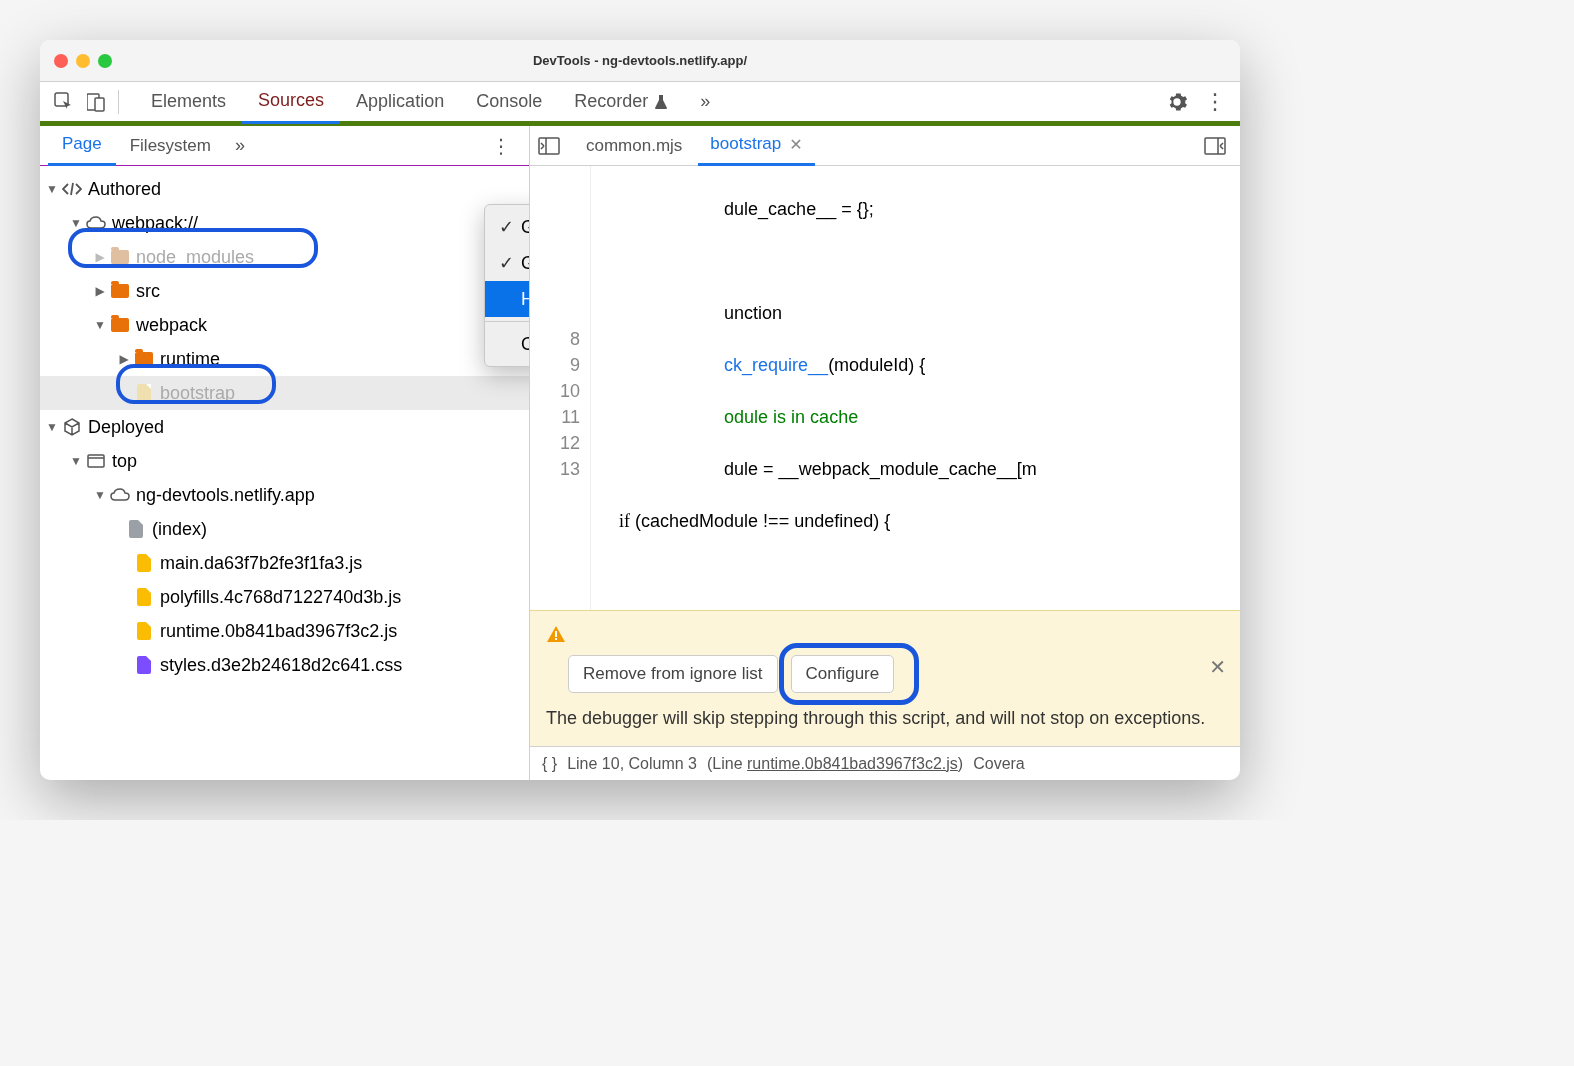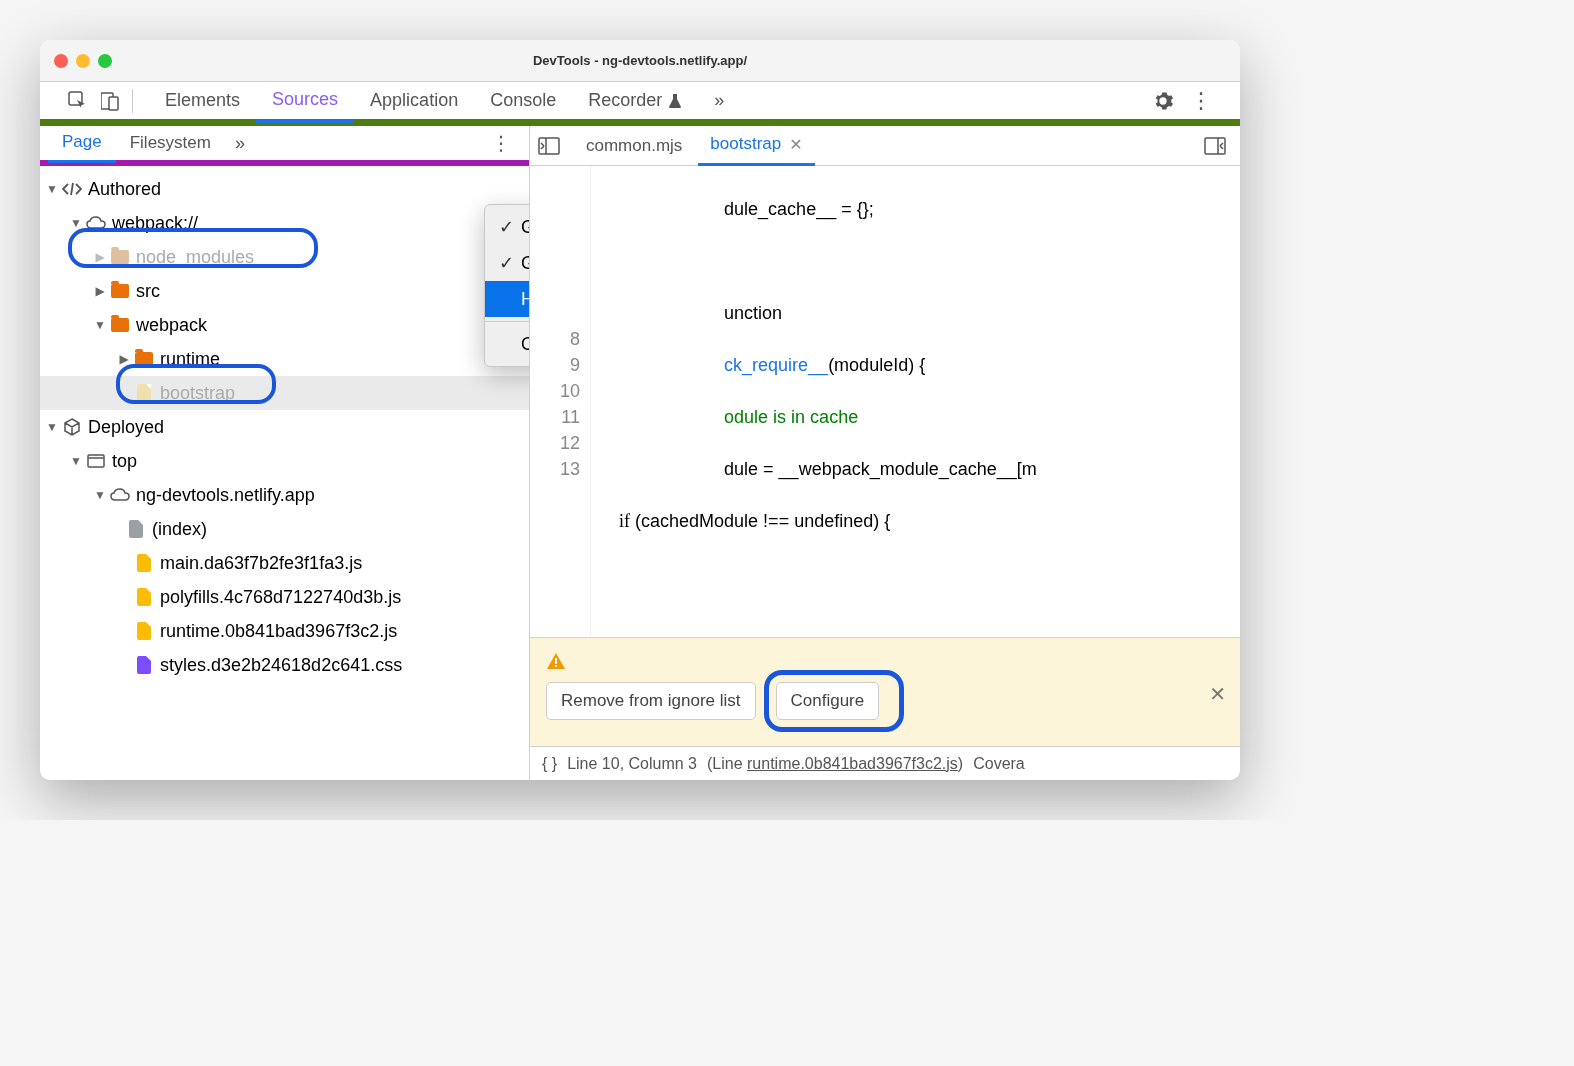--- a/index.html
+++ b/index.html
@@ -5,30 +5,30 @@
     * { margin: 0; padding: 0; box-sizing: border-box; font-family: -apple-system, BlinkMacSystemFont, "Segoe UI", sans-serif; }
     body { background: #f5f5f5; padding: 40px; }
     .window { background: white; border-radius: 10px; box-shadow: 0 20px 60px rgba(0,0,0,0.3); width: 1200px; height: 740px; overflow: hidden; display: flex; flex-direction: column; }
     .titlebar { height: 42px; background: #f4f4f4; border-bottom: 1px solid #d0d0d0; display: flex; align-items: center; padding: 0 14px; position: relative; }
     .traffic { display: flex; gap: 8px; }
     .traffic span { width: 14px; height: 14px; border-radius: 50%; display: block; }
     .tl-red { background: #ff5f57; }
     .tl-yellow { background: #febc2e; }
     .tl-green { background: #28c840; }
     .title { position: absolute; left: 50%; transform: translateX(-50%); font-weight: 600; font-size: 13px; color: #333; }
-    .toolbar { height: 44px; border-bottom: 7px solid #4d7c0f; display: flex; align-items: center; padding: 0 28px; }
+    .toolbar { height: 44px; border-bottom: 5px solid #4d7c0f; display: flex; align-items: center; padding: 0 14px; }
     .tb-left { display: flex; align-items: center; gap: 12px; }
     .tb-tabs { display: flex; align-items: center; margin-left: 16px; gap: 0; }
     .tb-tab { padding: 0 16px; height: 44px; display: flex; align-items: center; font-size: 18px; color: #555; cursor: pointer; gap: 6px; }
-    .tb-tab.active { color: #8b5cf6; border-bottom: 3px solid #1a73e8; font-weight: 500; }
+    .tb-tab.active { color: #7f1d1d; border-bottom: 3px solid #1a73e8; font-weight: 500; }
     .tb-right { margin-left: auto; display: flex; align-items: center; gap: 16px; color: #555; }
     .icon-wrap { width: 20px; height: 20px; display: inline-flex; align-items: center; justify-content: center; }
     .main { flex: 1; display: flex; overflow: hidden; }
     .sidebar { width: 490px; border-right: 1px solid #d0d0d0; display: flex; flex-direction: column; overflow: hidden; }
-    .sb-tabs { height: 40px; border-bottom: 6px solid #a21caf; display: flex; align-items: center; padding: 0 8px; }
+    .sb-tabs { height: 40px; border-bottom: 1px solid #a21caf; display: flex; align-items: center; padding: 0 8px; }
     .sb-tab { padding: 0 14px; height: 40px; display: flex; align-items: center; font-size: 17px; color: #555; cursor: pointer; }
     .sb-tab.active { color: #1a73e8; border-bottom: 3px solid #1a73e8; }
     .sb-tabs .more { padding: 0 10px; color: #555; font-size: 18px; }
     .sb-tabs .kebab { margin-left: auto; padding: 0 10px; color: #555; font-size: 20px; position: relative; }
     .tree { flex: 1; overflow: auto; padding: 6px 0; font-size: 18px; position: relative; }
     .tree-row { display: flex; align-items: center; height: 34px; padding-left: 4px; cursor: pointer; white-space: nowrap; }
     .tree-row.selected { background: #eaeaea; }
     .tree-row.dimmed { color: #aaa; }
     .arrow { width: 16px; display: inline-flex; justify-content: center; color: #666; font-size: 12px; }
     .tree-icon { width: 20px; height: 18px; margin: 0 6px 0 2px; display: inline-flex; align-items: center; justify-content: center; }
@@ -61,21 +61,21 @@
     .editor { flex: 1; display: flex; overflow: hidden; font-family: Menlo, Monaco, monospace; font-size: 18px; }
     .gutter { background: white; color: #888; text-align: right; padding: 4px 10px 4px 30px; line-height: 26px; border-right: 1px solid #eee; }
     .code { flex: 1; padding: 4px 0 4px 8px; line-height: 26px; overflow: hidden; white-space: pre; }
     .code .line { display: block; }
     .c-comment { color: #007f00; }
     .c-keyword { color: #000000; font-family: Liberation Serif, serif; }
     .c-func { color: #1a73e8; }
     .infobar { background: #fdf5d9; border-top: 1px solid #e6d98f; padding: 14px 16px; font-size: 18px; color: #333; position: relative; }
     .ib-row1 { display: flex; align-items: center; gap: 10px; margin-bottom: 12px; }
     .ib-warn { color: #f29900; }
-    .ib-buttons { display: flex; gap: 20px; margin-bottom: 12px; }
+    .ib-buttons { display: flex; gap: 13px; margin-bottom: 12px; margin-left: 22px; }
     .ib-btn { background: white; border: 1px solid #ccc; border-radius: 5px; padding: 8px 14px; font-size: 17px; color: #444; cursor: pointer; }
     .ib-close { position: absolute; right: 14px; top: 44px; font-size: 20px; color: #777; cursor: pointer; }
     .statusbar { height: 34px; border-top: 1px solid #d0d0d0; display: flex; align-items: center; padding: 0 12px; font-size: 16px; color: #555; gap: 10px; }
     .statusbar .link { text-decoration: underline; }
     svg { display: block; }
     .blue-ring-configure { border: 5px solid #1a56db; border-radius: 18px; position: absolute; width: 140px; height: 62px; top: -12px; left: -12px; pointer-events: none; }
     .gear { width: 22px; height: 22px; }
   </style>
 </head>
 <body>
@@ -348,20 +348,21 @@
           </span>
         </div>
         <div class="ib-buttons">
           <button class="ib-btn">Remove from ignore list</button>
           <span style="position:relative">
             <button class="ib-btn">Configure</button>
             <span class="blue-ring-configure"></span>
           </span>
         </div>
         <span class="ib-close">✕</span>
+        <div style="line-height:1.5">The debugger will skip stepping through this script, and will not stop on exceptions.</div>
       </div>
       <div class="statusbar">
         <span>{ }</span>
         <span>Line 10, Column 3</span>
         <span>
           <span>(Line </span><span class="link">runtime.0b841bad3967f3c2.js</span><span>)</span>
         </span>
         <span>Covera</span>
       </div>
     </div>

